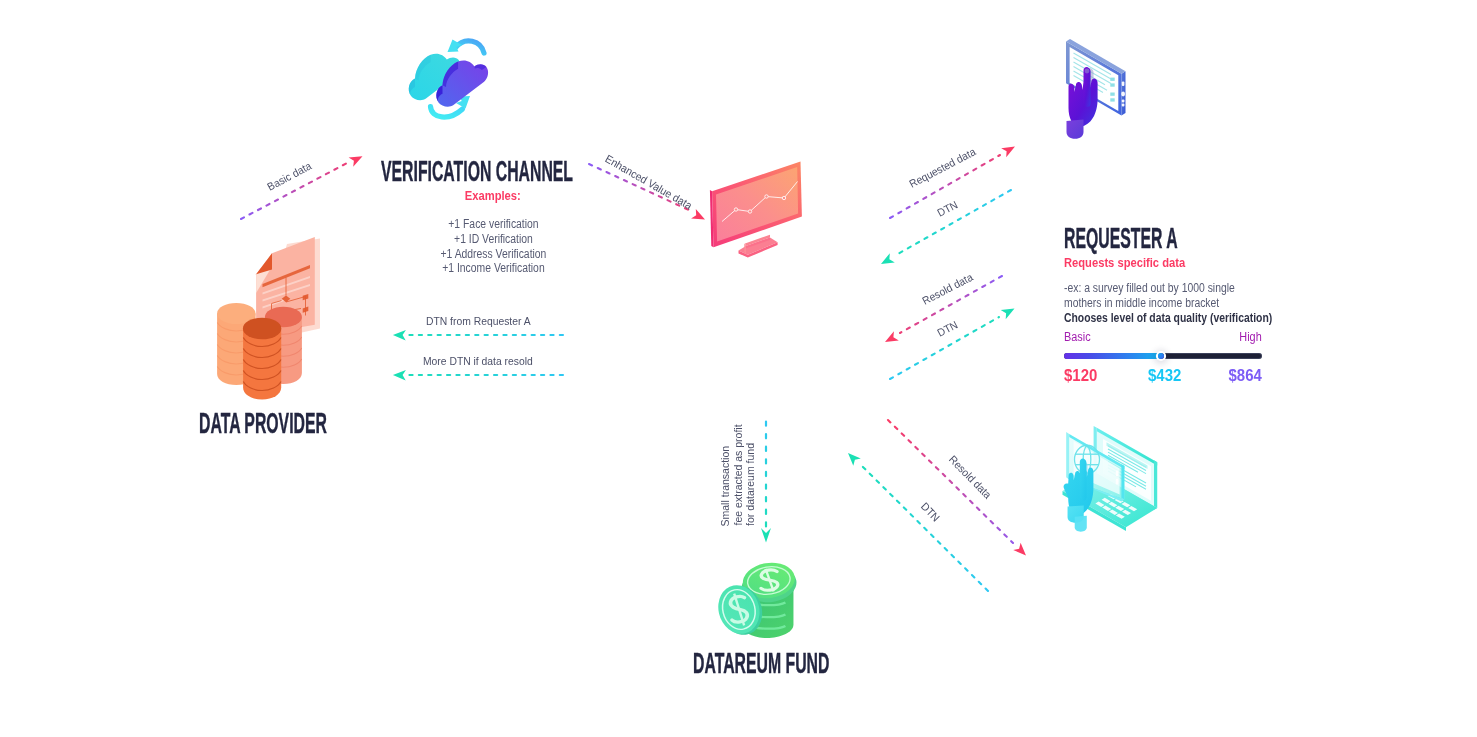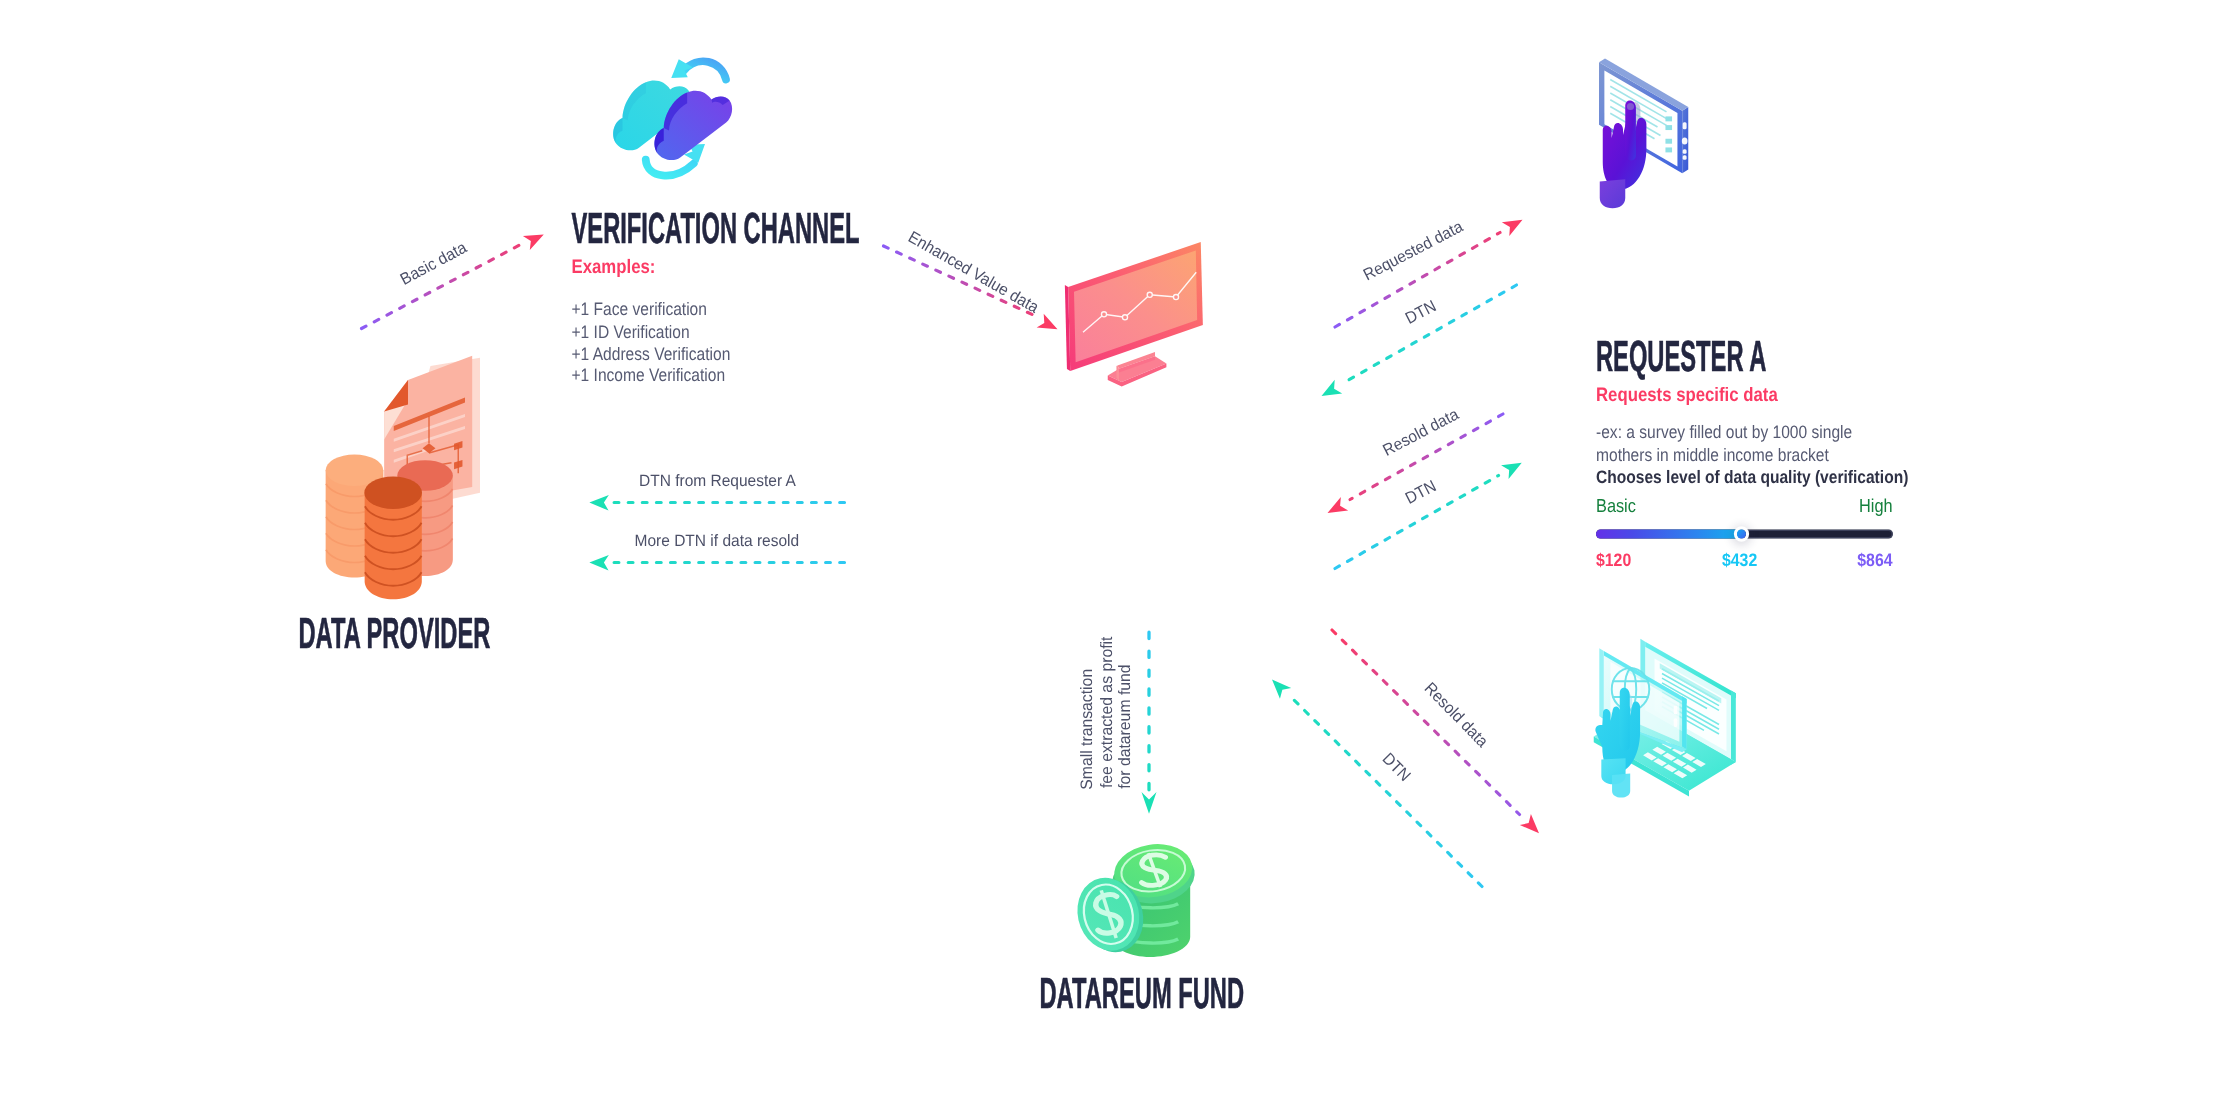--- a/index.html
+++ b/index.html
@@ -24,32 +24,32 @@
             transform:scaleX(.86);transform-origin:left center;white-space:nowrap;}
   .plain-list{list-style:none;margin:14px 0 0 0;padding:0;color:#565a72;font-size:12px;line-height:14.8px;
               transform:scaleX(.865);transform-origin:left top;}
   .plain-list li{white-space:nowrap;}
   .para{color:#565a72;font-size:12px;line-height:14.85px;
         transform:scaleX(.865);transform-origin:left top;}
   .para div{white-space:nowrap;}
   .para .b{font-weight:bold;color:#2f3246;}
 
   .slider-wrap{margin-top:4px;width:198px;}
-  .slider-labels{position:relative;height:14px;font-size:12.5px;color:#15803d;}
+  .slider-labels{position:relative;height:14px;font-size:12.5px;color:#a21caf;}
   .slider-labels span{position:absolute;top:0;white-space:nowrap;
                       transform:scaleX(.87);transform-origin:left top;}
   .slider-labels span:last-child{left:auto;right:0;transform-origin:right top;}
   .slider-track{position:relative;height:6px;border-radius:3px;background:#1d2036;margin-top:9px;width:198px;
                 box-shadow:inset 0 0 0 1px rgba(120,130,160,.35);}
   .slider-fill{position:absolute;left:0;top:0;height:6px;border-radius:3px;
                background:linear-gradient(90deg,#6430e8 0%,#4a4ae8 25%,#2b86ef 70%,#13b2ed 100%);}
   .slider-thumb{position:absolute;top:50%;width:6px;height:6px;border-radius:50%;
                 background:linear-gradient(135deg,#14a9f2,#3f5ef0);transform:translate(-50%,-50%);
                 box-shadow:0 0 0 2.1px #fff, 0 1px 6px 4px rgba(40,40,80,.15);}
-  .slider-values{position:relative;height:14px;font-size:12px;font-weight:bold;margin-top:7px;}
+  .slider-values{position:relative;height:14px;font-size:17px;font-weight:bold;margin-top:7px;}
   .slider-values span{position:absolute;top:0;white-space:nowrap;
                       transform:scaleX(.88);transform-origin:left top;}
   .v-low{left:0;} .v-mid{left:84px;} .v-high{left:auto !important;right:0;transform-origin:right top !important;}
   .v-low{color:#fb3b64;} .v-mid{color:#16c7f5;} .v-high{color:#7c5cf6;}
 </style>
 </head>
 <body>
 
 <div class="stage">
 
@@ -214,21 +214,21 @@
     <g>
       <path d="M38.5 72.5 C34.2 66.5 36.7 57.7 42.5 55.3 C42.9 45.2 49.9 34.8 58.1 31.6
                C64.8 29.0 71.1 31.4 74.3 36.4 C78.0 33.6 83.7 33.4 86.4 37.0
                C89.5 41.2 88.1 48.3 84.1 51.7 L53.5 75.0 C48.9 78.3 41.5 76.5 38.5 72.5 Z" fill="url(#cloudPurp)"></path>
       <path d="M38.5 72.5 C34.2 66.5 36.7 57.7 42.5 55.3 L42.5 63.8 C38.1 65.8 36.9 70.2 38.5 72.5 Z" fill="#3418d6" opacity=".85"></path>
       <path d="M42.5 55.3 C42.9 45.2 49.9 34.8 58.1 31.6 L58.1 38.8 C51.7 42.4 46.1 49.8 46.0 57.0 Z" fill="#3418d6" opacity=".6"></path>
       <path d="M74.3 36.4 C78.0 33.6 83.7 33.4 86.4 37.0 L81.8 40.0 C79.4 37.4 76.0 37.6 74.9 38.6 Z" fill="#3418d6" opacity=".5"></path>
     </g>
   </svg>
 
-  <div class="abs" style="left:381px;top:140px;width:260px;">
+  <div class="abs" style="left:381px;top:158px;width:260px;text-align:center;">
     <div class="hd h1">VERIFICATION CHANNEL</div>
     <div class="sub-pink">Examples:</div>
     <ul class="plain-list">
       <li>+1 Face verification</li>
       <li>+1 ID Verification</li>
       <li>+1 Address Verification</li>
       <li>+1 Income Verification</li>
     </ul>
   </div>
 

